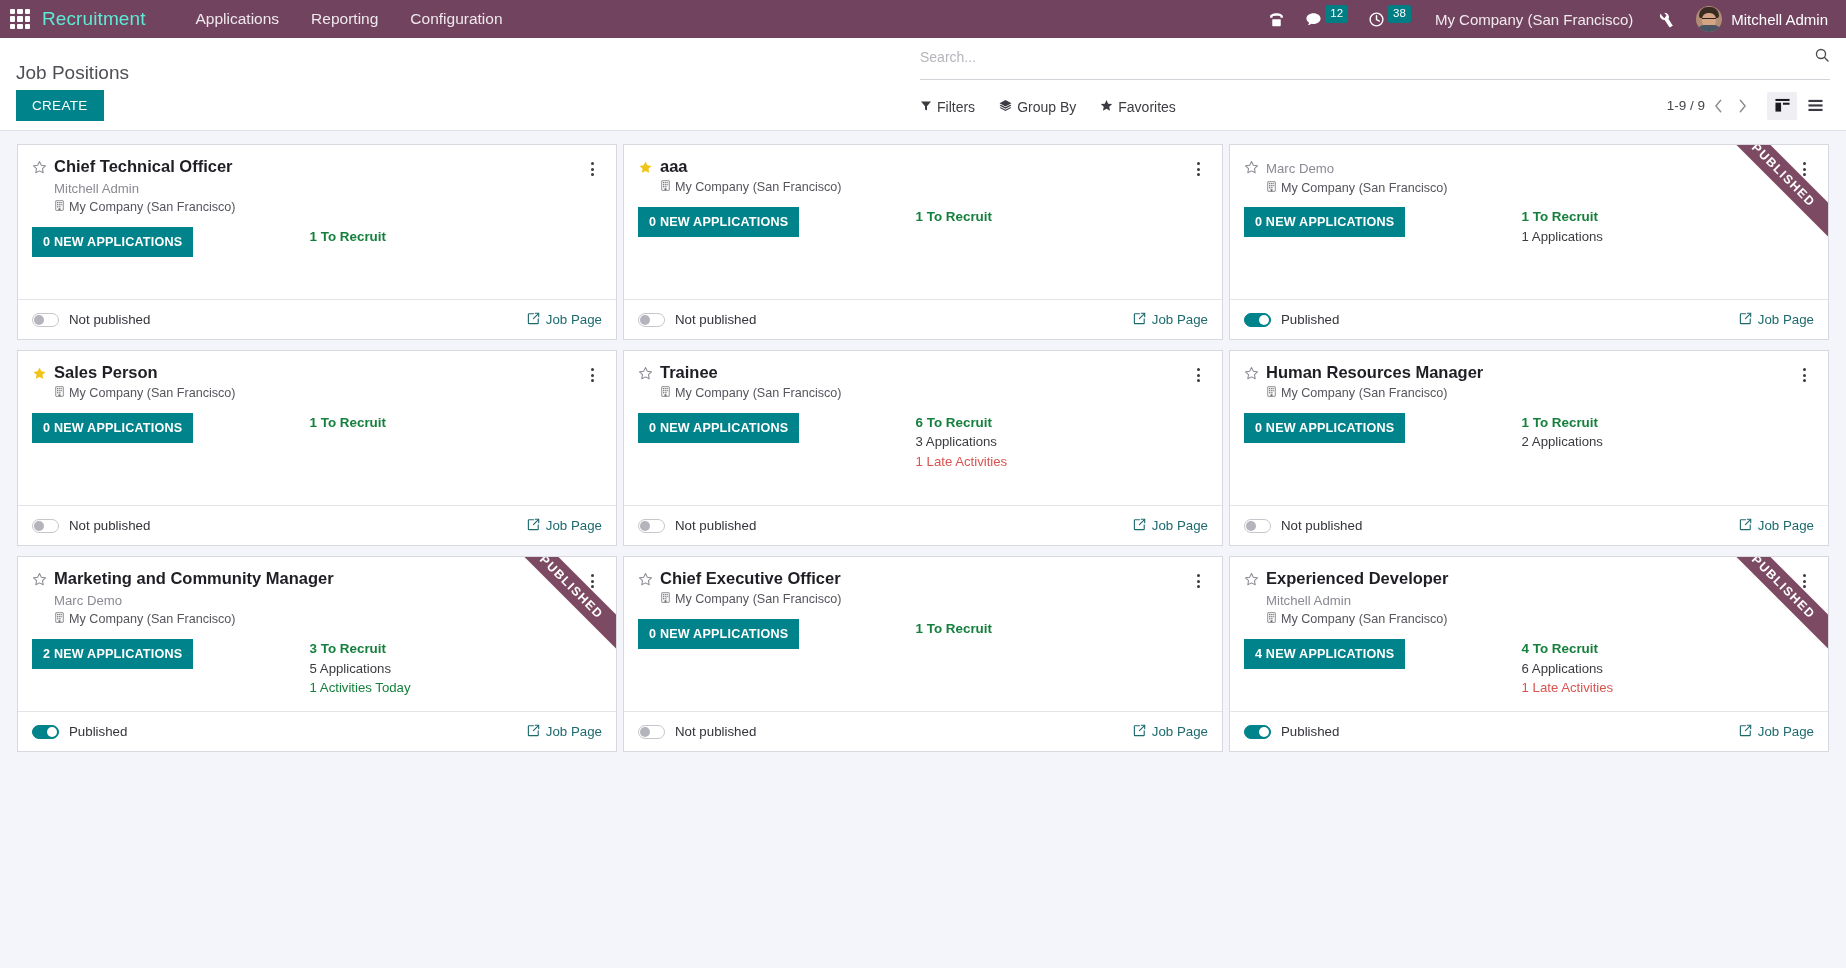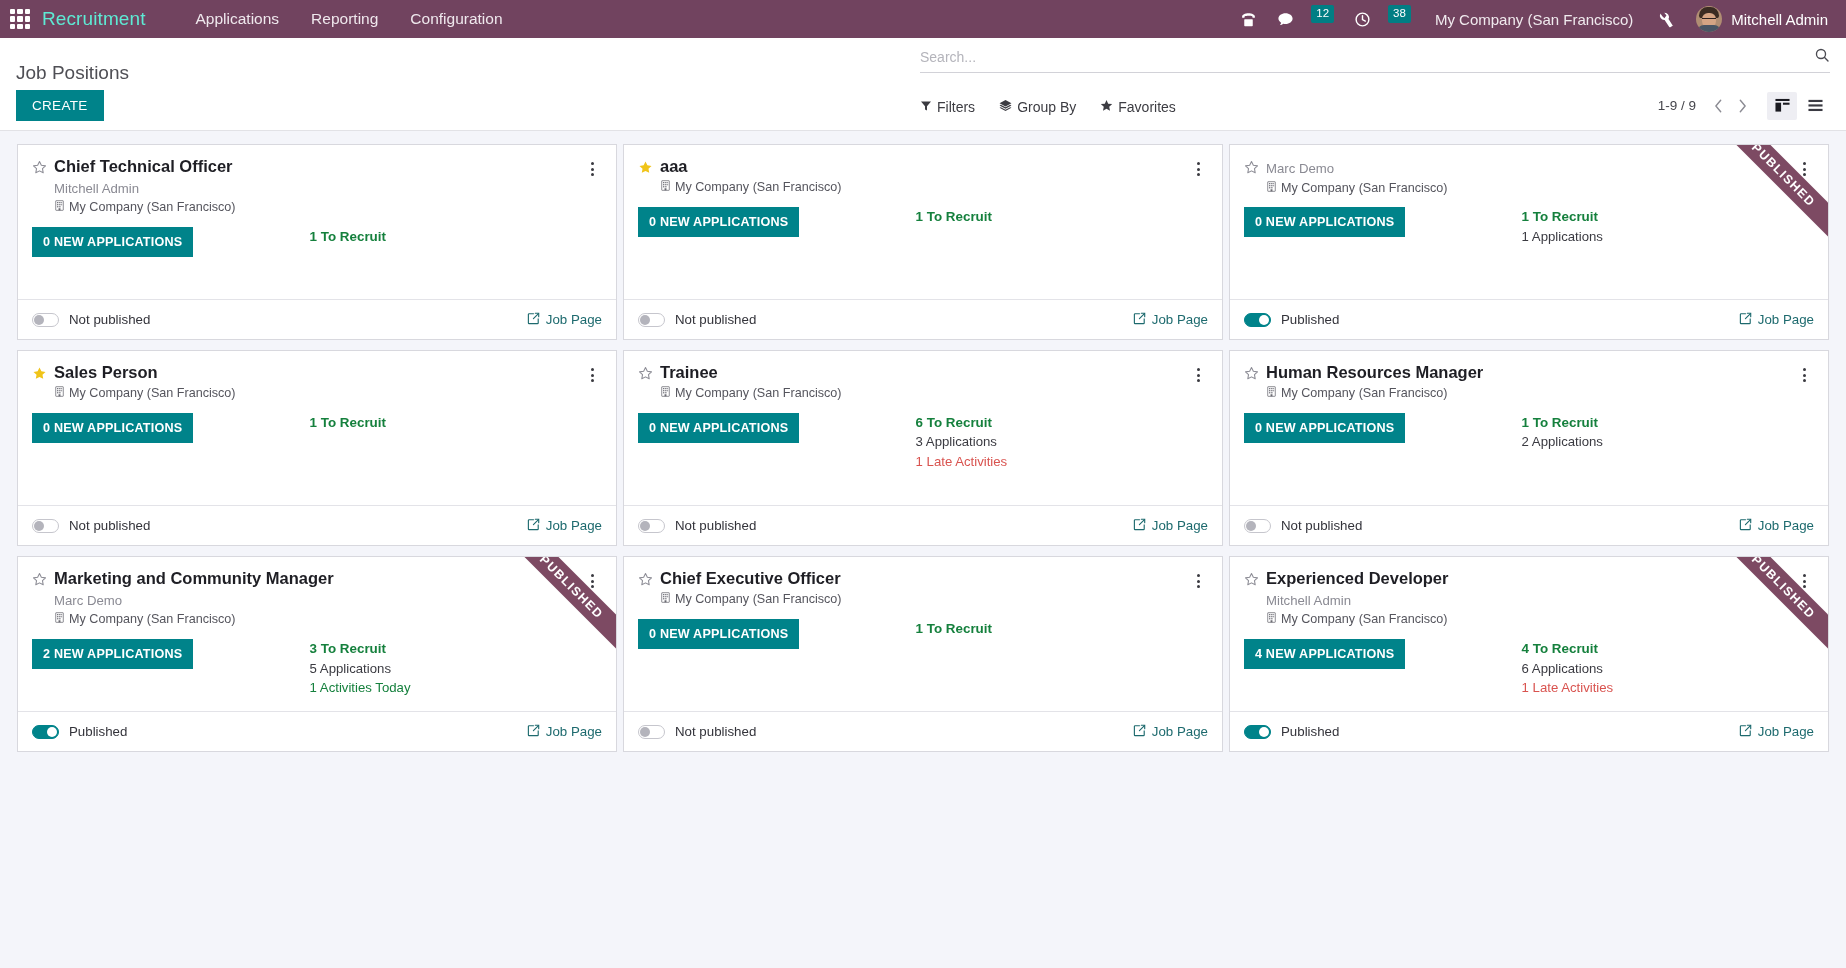--- a/index.html
+++ b/index.html
@@ -51,21 +51,20 @@
     display: flex;
     align-items: center;
     gap: 0px;
   }
   .nav-icon-btn {
     display: flex; align-items: center;
     padding: 4px 10px;
     height: 38px;
     cursor: pointer;
     position: relative;
-    gap: 14px;
   }
   .nav-icon-btn svg { display:block; }
   .badge-count {
     background: #017e84;
     color: #fff;
     font-size: 11.5px;
     line-height: 1;
     padding: 3px 5px 3px 5px;
     border-radius: 2px;
     margin-left: 3px;
@@ -120,21 +119,21 @@
     white-space: nowrap;
   }
   .searchview {
     position: absolute;
     left: 920px;
     right: 16px;
     top: 9px;
     display: flex;
     align-items: center;
     border-bottom: 1px solid #d2d2d8;
-    padding-bottom: 5px;
+    padding-bottom: 12px;
   }
   .search-input {
     flex: 1;
     border: none;
     outline: none;
     font-size: 14px;
     color: #333;
     font-family: "Liberation Sans", sans-serif;
     background: transparent;
     padding: 2px 0;
@@ -175,21 +174,21 @@
     display: flex; align-items: center; gap: 5px;
     font-size: 14px; color: #3c3c42; cursor: pointer; white-space: nowrap;
   }
 
   .cp-right {
     margin-left: auto;
     display: flex;
     align-items: center;
     gap: 2px;
   }
-  .pager-value { font-size: 13.5px; color: #46464c; margin-right: 9px; white-space: nowrap;}
+  .pager-value { font-size: 13.5px; color: #46464c; white-space: nowrap;}
   .pager-btn {
     width: 22px; height: 26px;
     display: flex; align-items: center; justify-content: center;
     color: #8b8b93; cursor: pointer; font-size: 15px;
   }
   .view-switch { display: flex; align-items: center; margin-left: 12px; gap: 3px;}
   .view-btn {
     width: 30px; height: 28px;
     display: flex; align-items: center; justify-content: center;
     cursor: pointer; border-radius: 2px;

